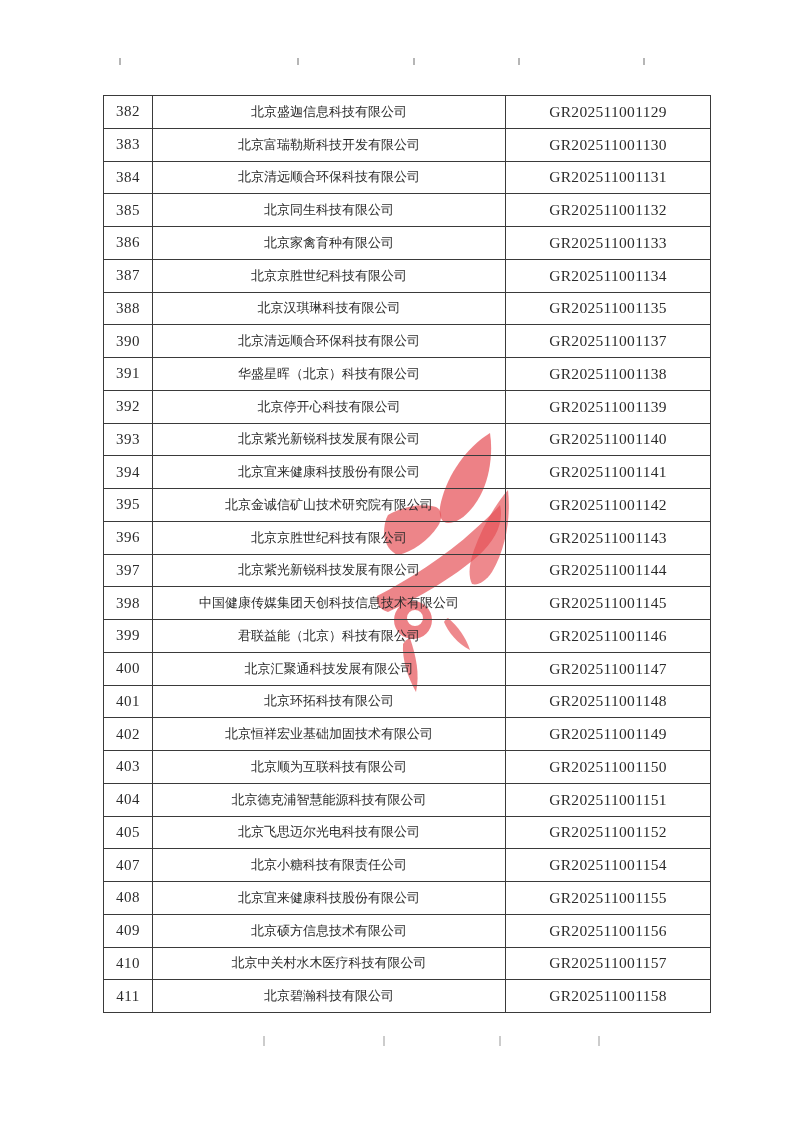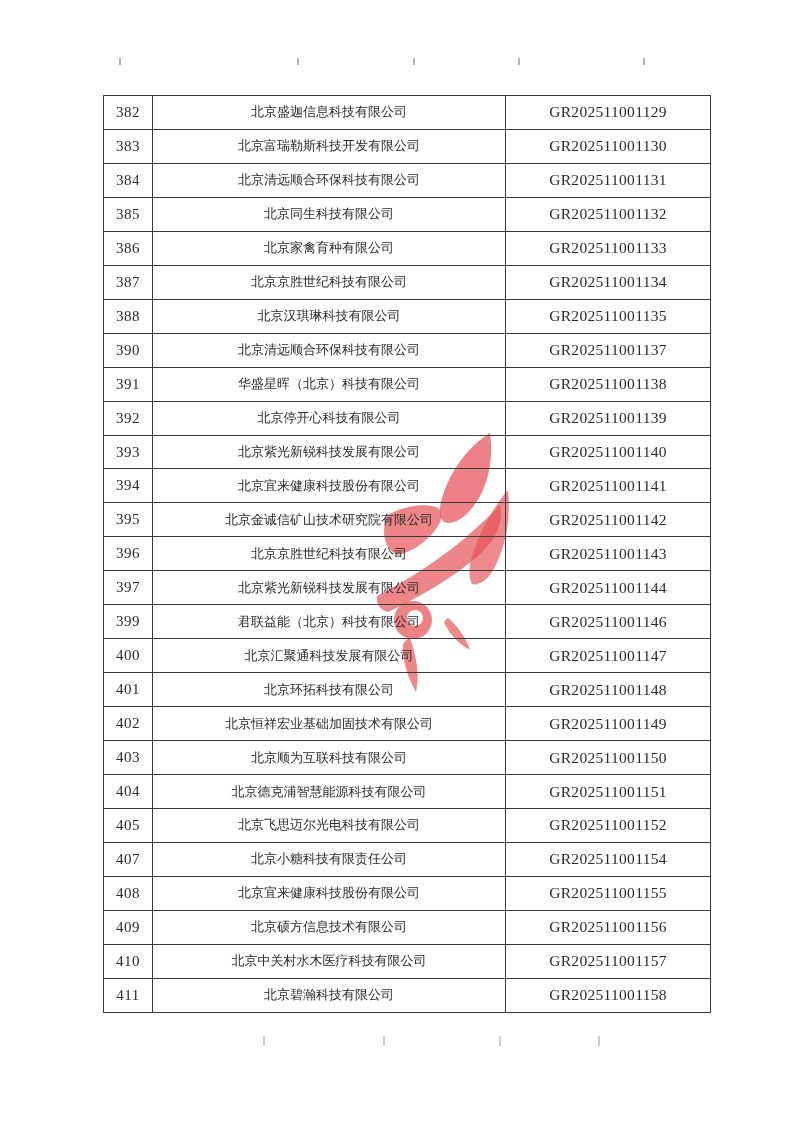--- a/index.html
+++ b/index.html
@@ -144,20 +144,25 @@
         </tr>
         <tr>
           <td class="col-index">396</td>
           <td class="col-company">北京京胜世纪科技有限公司</td>
           <td class="col-cert">GR202511001143</td>
         </tr>
         <tr>
           <td class="col-index">397</td>
           <td class="col-company">北京紫光新锐科技发展有限公司</td>
           <td class="col-cert">GR202511001144</td>
+        </tr>
+        <tr>
+          <td class="col-index">398</td>
+          <td class="col-company">中国健康传媒集团天创科技信息技术有限公司</td>
+          <td class="col-cert">GR202511001145</td>
         </tr>
         <tr>
           <td class="col-index">399</td>
           <td class="col-company">君联益能（北京）科技有限公司</td>
           <td class="col-cert">GR202511001146</td>
         </tr>
         <tr>
           <td class="col-index">400</td>
           <td class="col-company">北京汇聚通科技发展有限公司</td>
           <td class="col-cert">GR202511001147</td>

